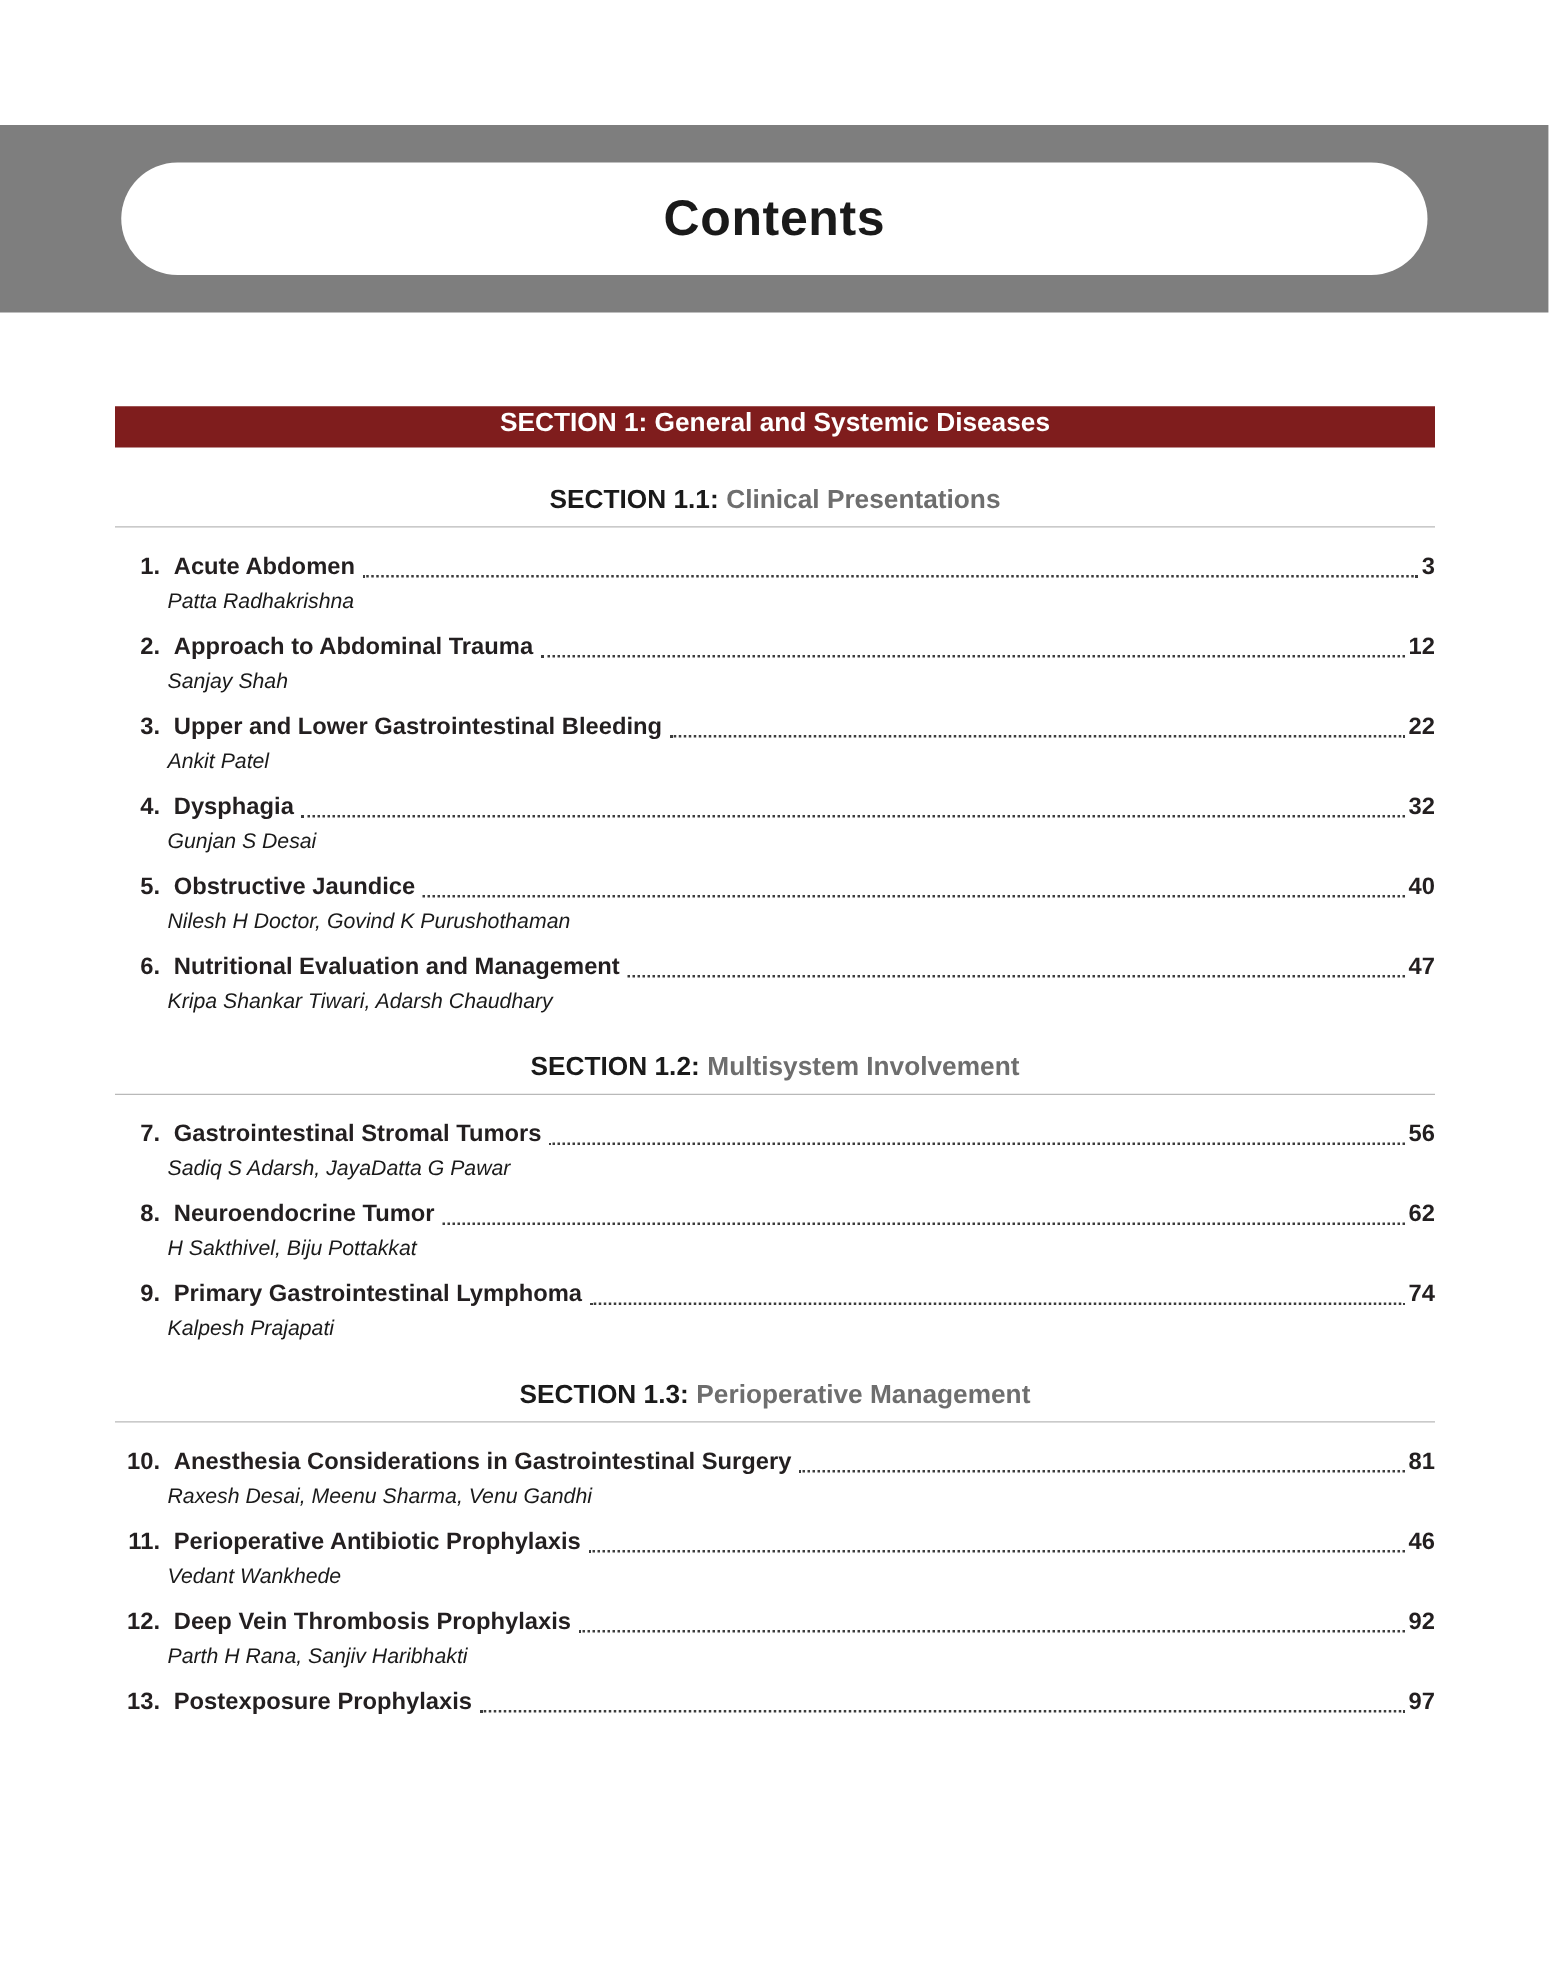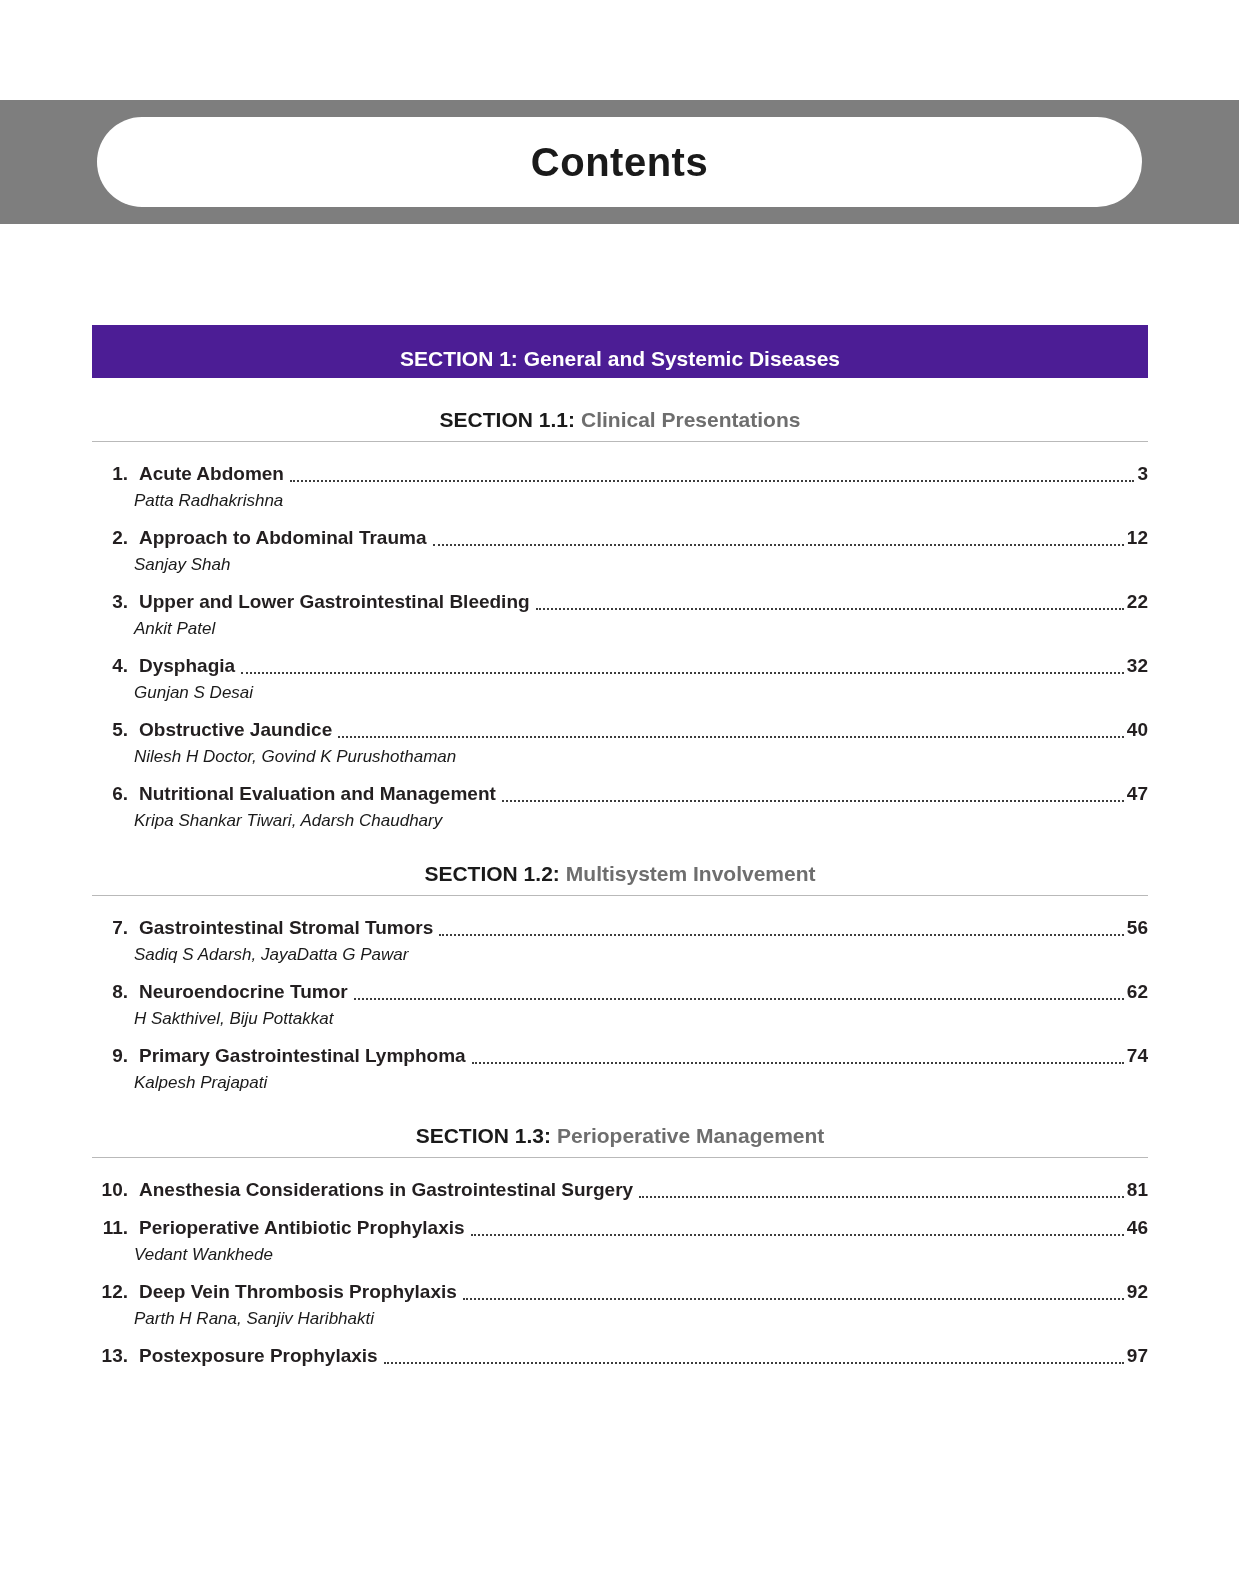--- a/index.html
+++ b/index.html
@@ -15,21 +15,21 @@
     height: 1576px;
     background: #ffffff;
     overflow: hidden;
   }
   
   .top-band {
     position: absolute;
     top: 100px;
     left: 0;
     width: 100%;
-    height: 124px;
+    height: 150px;
     background: #7e7e7e;
     display: flex;
     align-items: center;
     justify-content: center;
   }
   .title-pill {
     width: 1045px;
     height: 90px;
     background: #ffffff;
     border-radius: 45px;
@@ -44,26 +44,26 @@
     letter-spacing: 0.5px;
   }
   
   .content {
     position: absolute;
     top: 325px;
     left: 92px;
     width: 1056px;
   }
   .section-banner {
-    background: #4c1d95;
+    background: #7f1d1d;
     color: #ffffff;
     font-weight: bold;
     font-size: 21px;
     text-align: center;
-    padding: 22px 0 7px 0;
+    padding: 2px 0 7px 0;
   }
   .subsection-heading {
     text-align: center;
     font-size: 21px;
     font-weight: bold;
     margin-top: 30px;
     padding-bottom: 9px;
     border-bottom: 1px solid #b9b9b9;
     color: #1a1a1a;
   }
@@ -239,20 +239,21 @@
     </div>
     <div class="entries">
 
       <div class="entry">
         <div class="entry-line">
           <span class="entry-num">10.</span>
           <span class="entry-title">Anesthesia Considerations in Gastrointestinal Surgery</span>
           <span class="dot-leader"></span>
           <span class="entry-page">81</span>
         </div>
+        <div class="entry-authors">Raxesh Desai, Meenu Sharma, Venu Gandhi</div>
       </div>
 
       <div class="entry">
         <div class="entry-line">
           <span class="entry-num">11.</span>
           <span class="entry-title">Perioperative Antibiotic Prophylaxis</span>
           <span class="dot-leader"></span>
           <span class="entry-page">46</span>
         </div>
         <div class="entry-authors">Vedant Wankhede</div>

